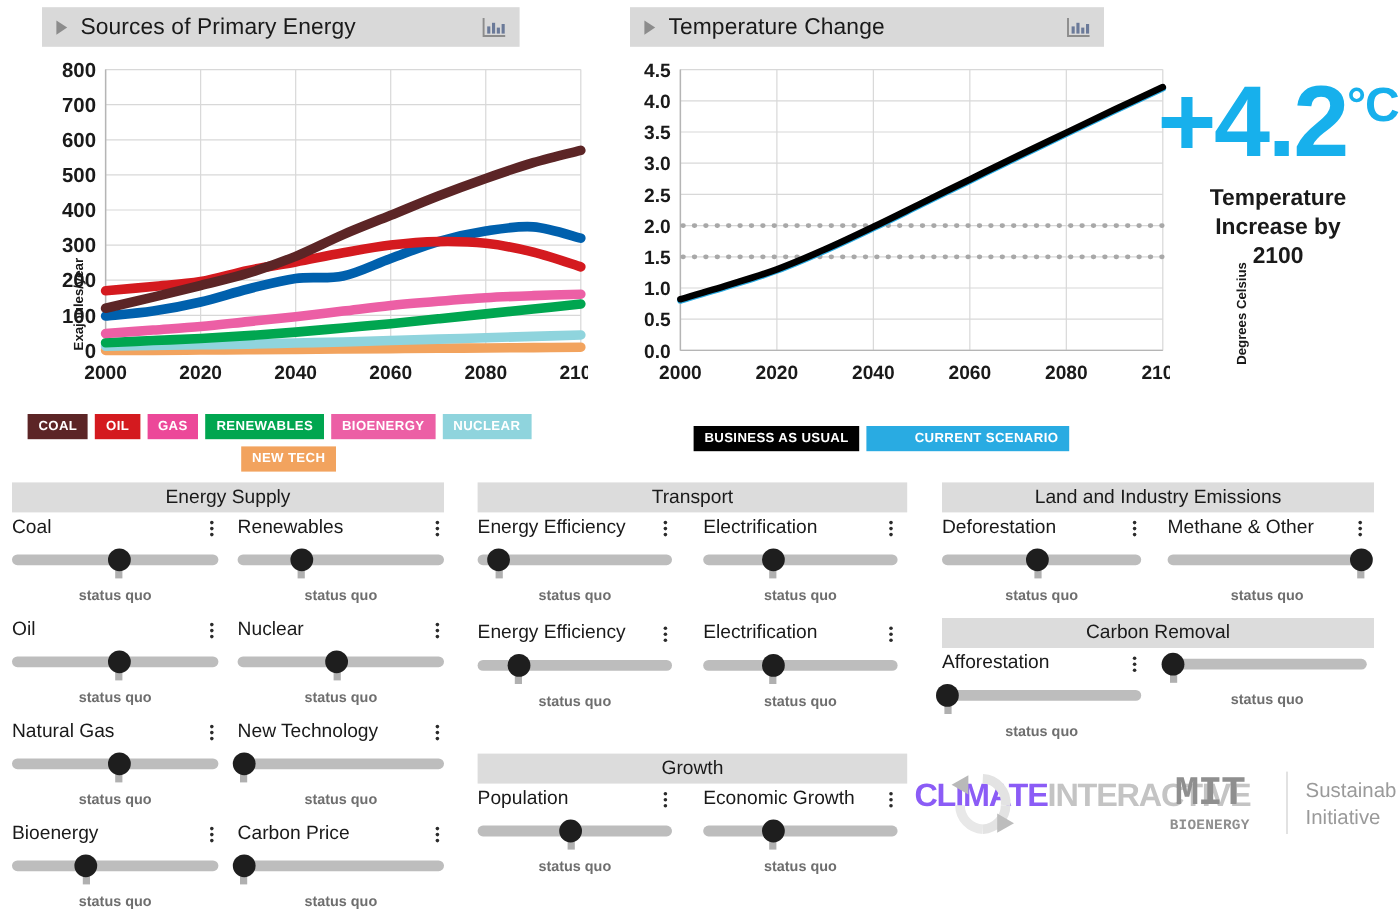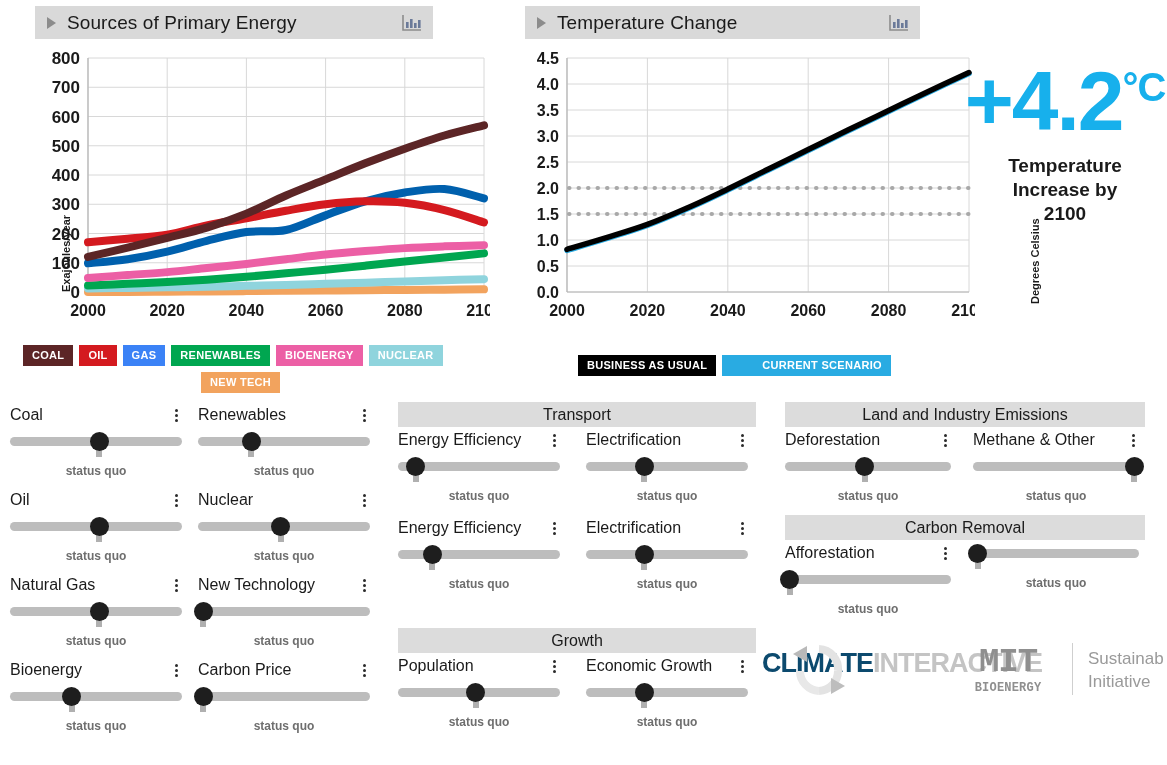--- a/index.html
+++ b/index.html
@@ -109,21 +109,21 @@
   }
   .status-quo {
     font-size: 12px; font-weight: bold; color: #6e6e6e;
     text-align: center; margin-top: 10px;
   }
 
   
   .logos { position: absolute; }
   .logo-ci { position: absolute; display: flex; align-items: center; }
   .ci-text { font-size: 27px; font-weight: bold; letter-spacing: -1px; }
-  .ci-climate { color: #0c4a6e; }
+  .ci-climate { color: #8b5cf6; }
   .ci-interactive { color: #c4c4c4; }
   .logo-mit { position: absolute; text-align: center; font-family: Liberation Mono, monospace; }
   .mit-main {
     font-size: 34px; font-weight: bold; color: #8f8f8f;
     letter-spacing: -1px; line-height: 1;
   }
   .mit-sub {
     font-size: 12px; font-weight: bold; color: #8f8f8f;
     letter-spacing: .2px; margin-top: 2px;
   }
@@ -195,21 +195,21 @@
         <path d="M68.00,233.96 C74.60,233.47 94.40,232.01 107.60,231.03 C120.80,230.06 134.00,229.28 147.20,228.11 C160.40,226.94 173.60,225.38 186.80,224.01 C200.00,222.65 213.20,221.38 226.40,219.92 C239.60,218.46 252.80,216.80 266.00,215.24 C279.20,213.68 292.40,211.93 305.60,210.56 C318.80,209.19 332.00,208.12 345.20,207.05 C358.40,205.98 371.60,204.91 384.80,204.13 C398.00,203.34 411.20,202.86 424.40,202.37 C437.60,201.88 457.40,201.39 464.00,201.20" fill="none" stroke="#ec5fa5" stroke-width="8" stroke-linecap="round" stroke-linejoin="round"></path>
         <path d="M68.00,219.34 C74.60,218.65 94.40,217.19 107.60,215.24 C120.80,213.29 134.00,210.71 147.20,207.63 C160.40,204.56 173.60,200.08 186.80,196.81 C200.00,193.55 213.20,189.84 226.40,188.04 C239.60,186.23 252.80,188.77 266.00,185.99 C279.20,183.21 292.40,176.14 305.60,171.37 C318.80,166.59 332.00,161.13 345.20,157.32 C358.40,153.52 371.60,150.60 384.80,148.55 C398.00,146.50 411.20,144.07 424.40,145.04 C437.60,146.02 457.40,152.84 464.00,154.40" fill="none" stroke="#0060ad" stroke-width="8" stroke-linecap="round" stroke-linejoin="round"></path>
         <path d="M68.00,198.28 C74.60,197.69 94.40,196.03 107.60,194.76 C120.80,193.50 134.00,192.91 147.20,190.67 C160.40,188.43 173.60,184.04 186.80,181.31 C200.00,178.58 213.20,176.73 226.40,174.29 C239.60,171.85 252.80,169.03 266.00,166.69 C279.20,164.34 292.40,161.81 305.60,160.25 C318.80,158.69 332.00,157.57 345.20,157.32 C358.40,157.08 371.60,157.33 384.80,158.79 C398.00,160.25 411.20,162.83 424.40,166.10 C437.60,169.37 457.40,176.34 464.00,178.38" fill="none" stroke="#d41a1f" stroke-width="8" stroke-linecap="round" stroke-linejoin="round"></path>
         <path d="M68.00,212.90 C74.60,211.34 94.40,206.71 107.60,203.54 C120.80,200.37 134.00,197.20 147.20,193.89 C160.40,190.57 173.60,187.70 186.80,183.65 C200.00,179.60 213.20,174.97 226.40,169.61 C239.60,164.25 252.80,157.18 266.00,151.48 C279.20,145.77 292.40,140.75 305.60,135.39 C318.80,130.02 332.00,124.42 345.20,119.30 C358.40,114.18 371.60,109.31 384.80,104.67 C398.00,100.04 411.20,95.41 424.40,91.51 C437.60,87.61 457.40,82.98 464.00,81.28" fill="none" stroke="#5c2526" stroke-width="8" stroke-linecap="round" stroke-linejoin="round"></path>
       </svg>
   </div>
 
   <div class="legend" id="energy-legend" style="left:23px; top:345px; width:470px;">
       <span class="legend-chip" style="background: rgb(92, 37, 38);">COAL</span>
       <span class="legend-chip" style="background: rgb(212, 26, 31);">OIL</span>
-      <span class="legend-chip" style="background: #3b82f6;">GAS</span>
+      <span class="legend-chip" style="background: #ec4899;">GAS</span>
       <span class="legend-chip" style="background: rgb(0, 166, 80);">RENEWABLES</span>
       <span class="legend-chip" style="background: rgb(236, 95, 165);">BIOENERGY</span>
       <span class="legend-chip" style="background: rgb(143, 212, 221);">NUCLEAR</span>
       <div style="width: 100%; display: flex; margin-top: 6px; padding-left: 178px;">
         <span class="legend-chip" style="background: rgb(242, 163, 94);">NEW TECH</span>
       </div>
     </div>
 
   <div class="panel" id="panel-temp" style="left:525px; top:6px; width:395px;">
     <div class="panel-header">
@@ -280,20 +280,21 @@
     <div class="readout-value"><span>+4.2</span><span class="deg">°C</span></div>
     <div class="readout-caption">
       <div>Temperature</div>
       <div>Increase by</div>
       <div>2100</div>
     </div>
   </div>
 
   <div id="slider-area">
       <div class="group" style="left: 10px; top: 402px; width: 360px;">
+        <div class="group-header">Energy Supply</div>
         <div style="position: relative; padding-top: 8px; height: 340px;">
           <div class="slider-cell" style="position: absolute; left: 0px; top: 0px; width: 172px;">
             <div class="slider-label-line">
               <span class="slider-label">Coal</span>
               <span class="kebab">
                 <i></i>
                 <i></i>
                 <i></i>
               </span>
             </div>

